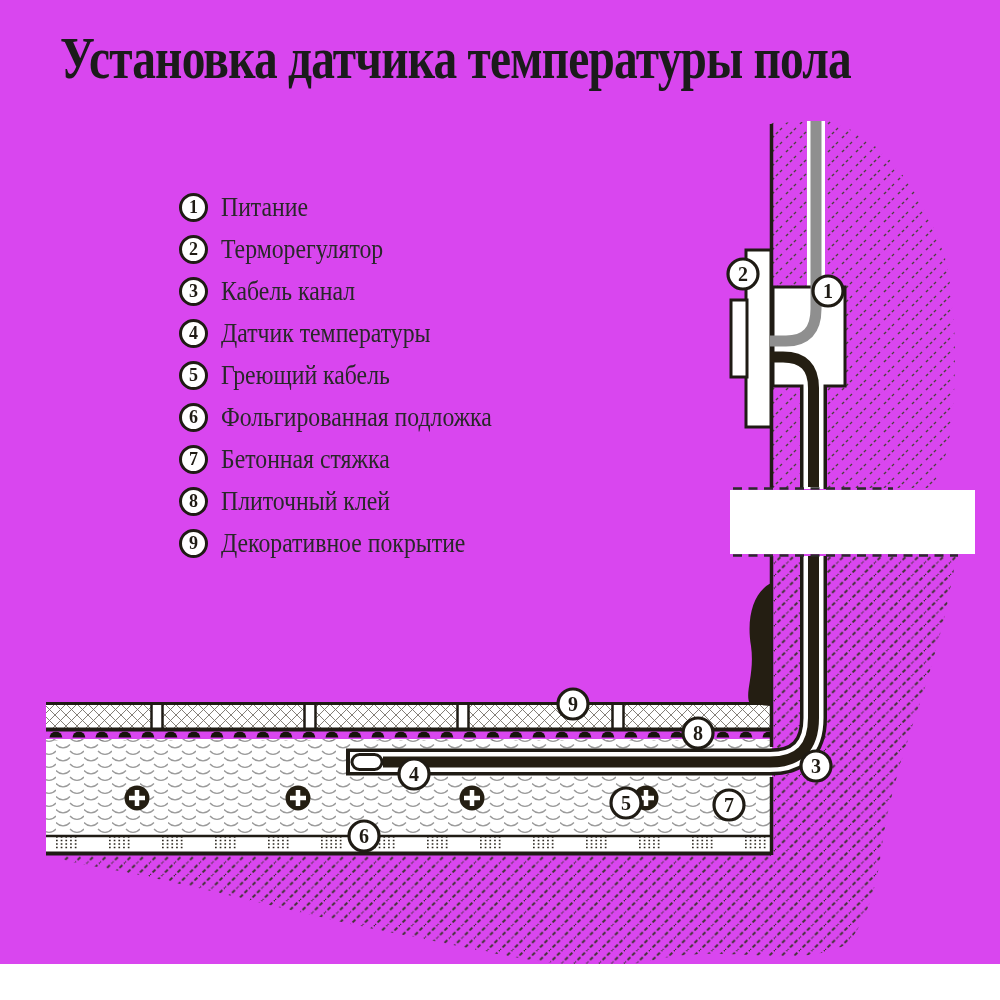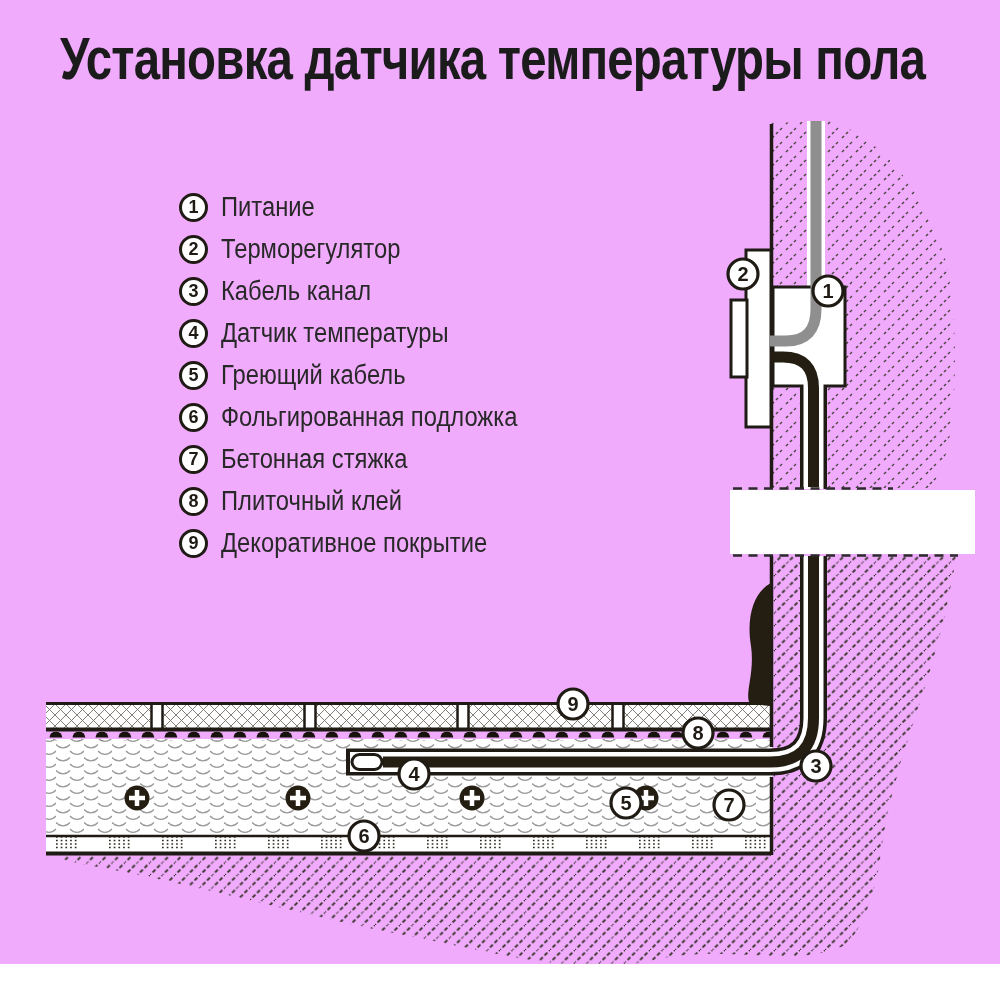--- a/index.html
+++ b/index.html
@@ -1,17 +1,17 @@
 <!DOCTYPE html>
 <html><head>
 <meta charset="utf-8">
 <style>
   html,body{margin:0;padding:0;background:#fff;}
-  .page{position:relative;width:1000px;height:964px;background:#f0abfc;overflow:hidden;
-        font-family:Liberation Sans, sans-serif;}
+  .page{position:relative;width:1000px;height:964px;background:#d946ef;overflow:hidden;
+        font-family:Liberation Serif, serif;}
   .title{position:absolute;left:60px;top:24px;margin:0;font-size:60px;font-weight:600;
          letter-spacing:-1px;color:#1b1b1b;white-space:nowrap;
          transform:scaleX(0.79);transform-origin:left top;}
   .legend{position:absolute;left:179px;top:193px;list-style:none;margin:0;padding:0;
           display:flex;flex-direction:column;gap:13px;}
   .legend li{display:flex;align-items:center;height:29px;}
   .lnum{width:29px;height:29px;flex:0 0 29px;border:3px solid #1f1b14;border-radius:50%;
         box-sizing:border-box;display:flex;align-items:center;justify-content:center;
         font-size:18px;font-weight:700;color:#1f1b14;background:#fff;}
   .llab{margin-left:13px;font-size:27px;color:#282828;white-space:nowrap;

